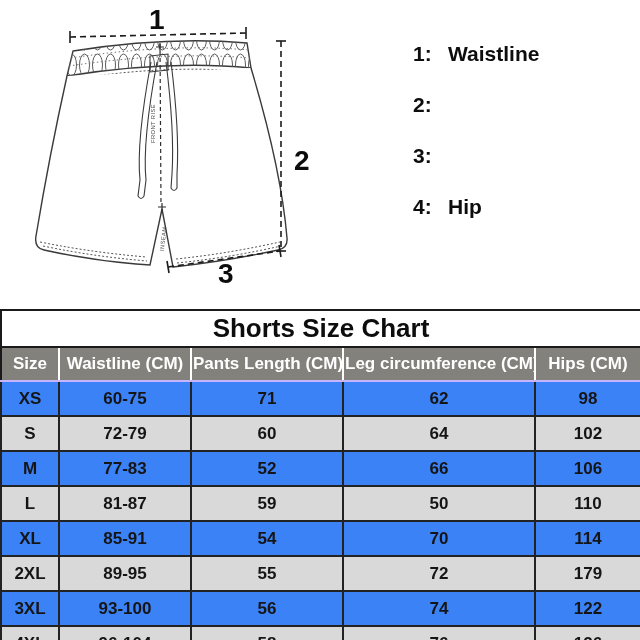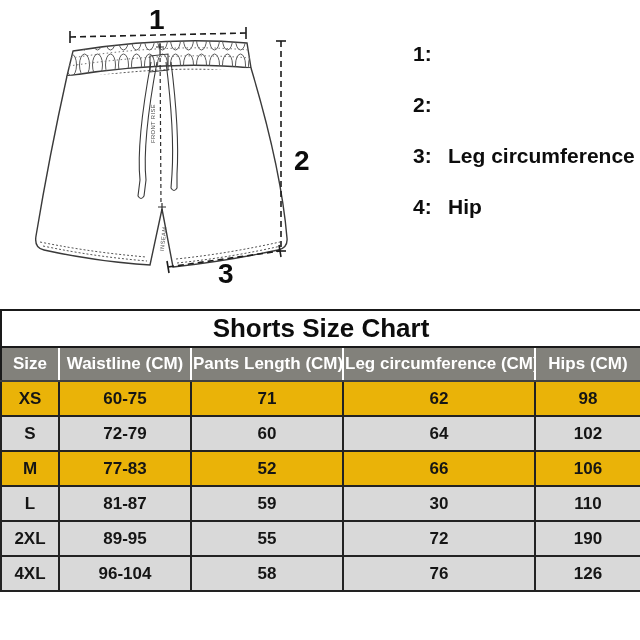--- a/index.html
+++ b/index.html
@@ -13,23 +13,23 @@
   
   .legend{position:absolute;left:413px;top:42px;}
   .legend-item{display:flex;align-items:center;height:24px;margin-bottom:27px;font-weight:bold;font-size:21px;color:#0d0d0d;}
   .legend-num{display:inline-block;min-width:22px;margin-right:13px;}
 
   
   .chart-wrap{position:absolute;left:0;top:309px;width:640px;}
   table.size-chart{width:640px;border-collapse:collapse;table-layout:fixed;border:2px solid #1a1a1a;}
   .size-chart td,.size-chart th{text-align:center;vertical-align:middle;overflow:hidden;white-space:nowrap;}
   .title-cell{height:33px;font-size:26px;font-weight:bold;color:#0d0d0d;border-bottom:2px solid #1a1a1a;background:#ffffff;}
-  .size-chart th{height:30px;background:#82817b;color:#ffffff;font-size:17px;font-weight:bold;border-left:2px solid #ffffff;border-bottom:2px solid #404040;}
+  .size-chart th{height:30px;background:#82817b;color:#ffffff;font-size:17px;font-weight:bold;border-left:2px solid #ffffff;border-bottom:2px solid #c4b5fd;}
   .size-chart th:first-child{border-left:none;}
-  .size-chart td.cell{height:31px;font-size:17px;font-weight:bold;color:#151515;border:2px solid #222222;background:#eab308;}
+  .size-chart td.cell{height:31px;font-size:17px;font-weight:bold;color:#151515;border:2px solid #222222;background:#3b82f6;}
   .size-chart tr.alt td.cell{background:#d9d9d9;}
 </style>
 </head>
 <body>
 
 <svg class="diagram-svg" width="340" height="300" viewBox="0 0 340 300">
   <defs>
     <pattern id="elastic" width="13" height="26" patternUnits="userSpaceOnUse">
       <ellipse cx="6.5" cy="13" rx="5" ry="11" fill="none" stroke="#5a5a5a" stroke-width="1"></ellipse>
     </pattern>
@@ -89,27 +89,27 @@
     <path d="M168,267 L280,251" stroke-dasharray="6,4" fill="none"></path>
     <path d="M167,261 L169,273"></path>
     <path d="M279,245 L281,257"></path>
   </g>
   <text class="marker-num" x="218" y="283">3</text>
 </svg>
 
 <div class="legend">
   <div class="legend-item">
     <span class="legend-num">1:</span>
+    <span class="legend-label">Waistline</span>
   </div>
   <div class="legend-item">
     <span class="legend-num">2:</span>
   </div>
   <div class="legend-item">
     <span class="legend-num">3:</span>
-    <span class="legend-label">Leg circumference</span>
   </div>
   <div class="legend-item">
     <span class="legend-num">4:</span>
     <span class="legend-label">Hip</span>
   </div>
 </div>
 
 <div class="chart-wrap">
   <table class="size-chart">
     <colgroup>
@@ -148,29 +148,43 @@
       <td class="cell">M</td>
       <td class="cell">77-83</td>
       <td class="cell">52</td>
       <td class="cell">66</td>
       <td class="cell">106</td>
     </tr>
     <tr class="alt">
       <td class="cell">L</td>
       <td class="cell">81-87</td>
       <td class="cell">59</td>
-      <td class="cell">30</td>
+      <td class="cell">50</td>
       <td class="cell">110</td>
+    </tr>
+    <tr>
+      <td class="cell">XL</td>
+      <td class="cell">85-91</td>
+      <td class="cell">54</td>
+      <td class="cell">70</td>
+      <td class="cell">114</td>
     </tr>
     <tr class="alt">
       <td class="cell">2XL</td>
       <td class="cell">89-95</td>
       <td class="cell">55</td>
       <td class="cell">72</td>
-      <td class="cell">190</td>
+      <td class="cell">179</td>
+    </tr>
+    <tr>
+      <td class="cell">3XL</td>
+      <td class="cell">93-100</td>
+      <td class="cell">56</td>
+      <td class="cell">74</td>
+      <td class="cell">122</td>
     </tr>
     <tr class="alt">
       <td class="cell">4XL</td>
       <td class="cell">96-104</td>
       <td class="cell">58</td>
       <td class="cell">76</td>
       <td class="cell">126</td>
     </tr>
   </tbody>
     </table>

